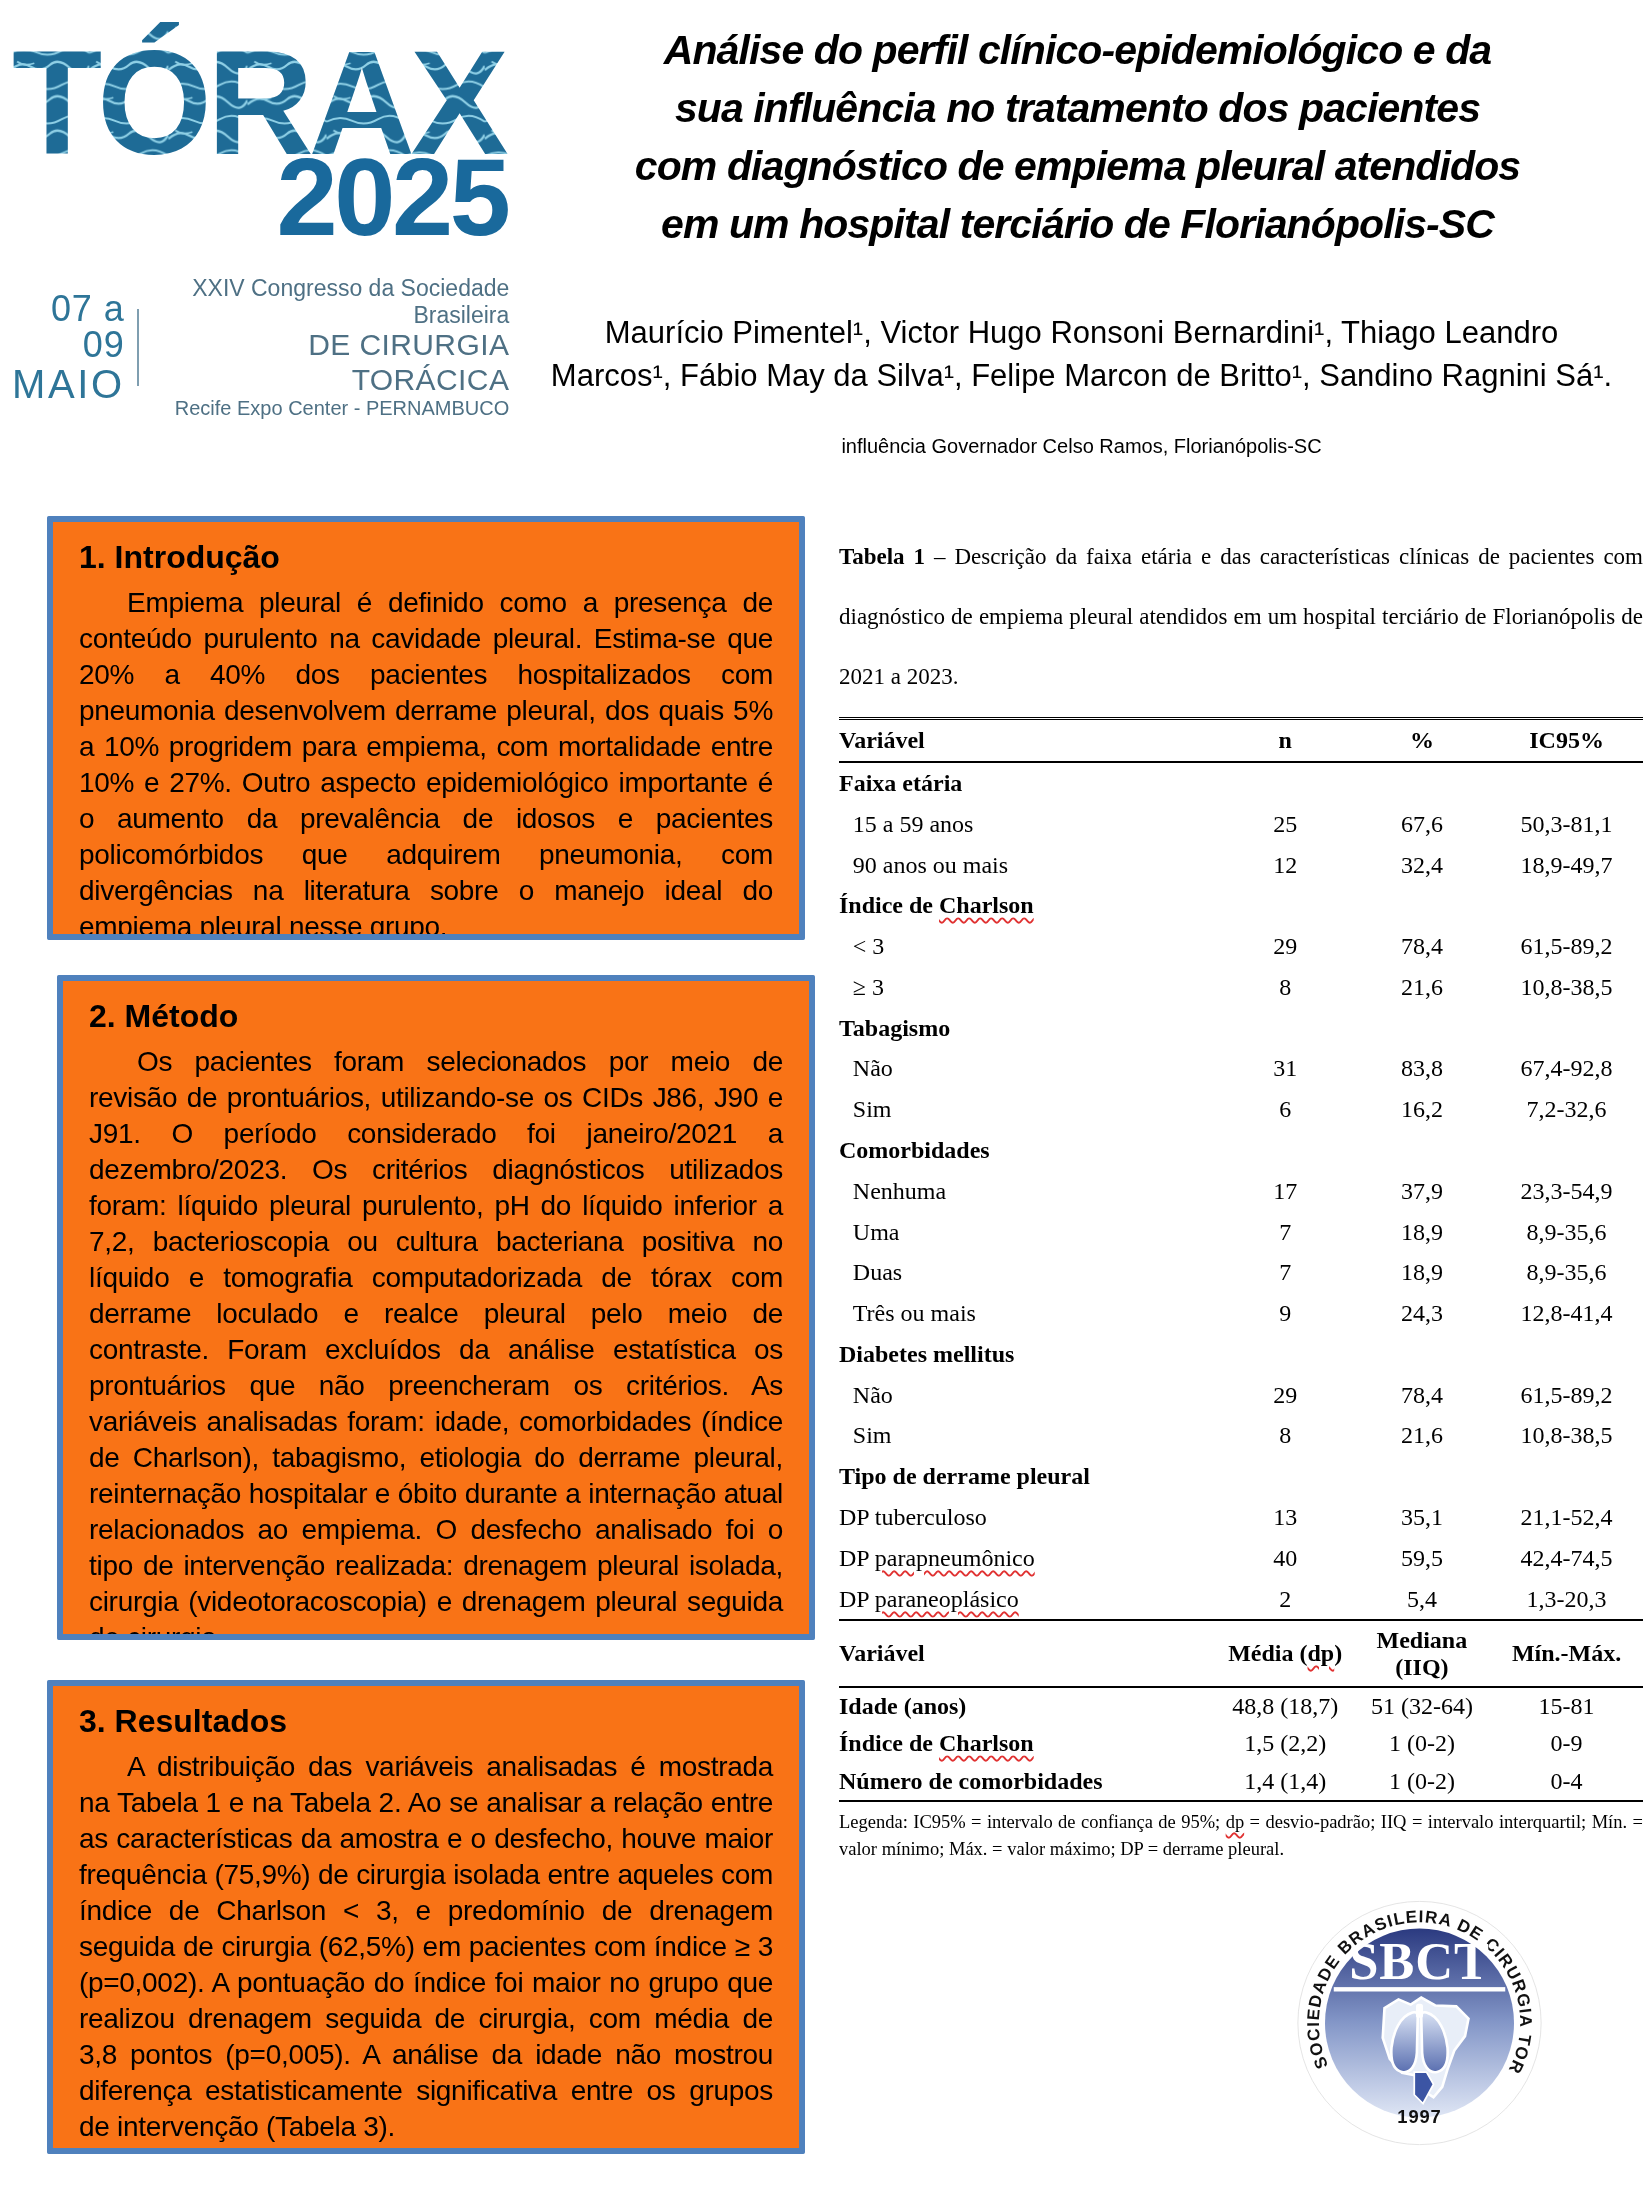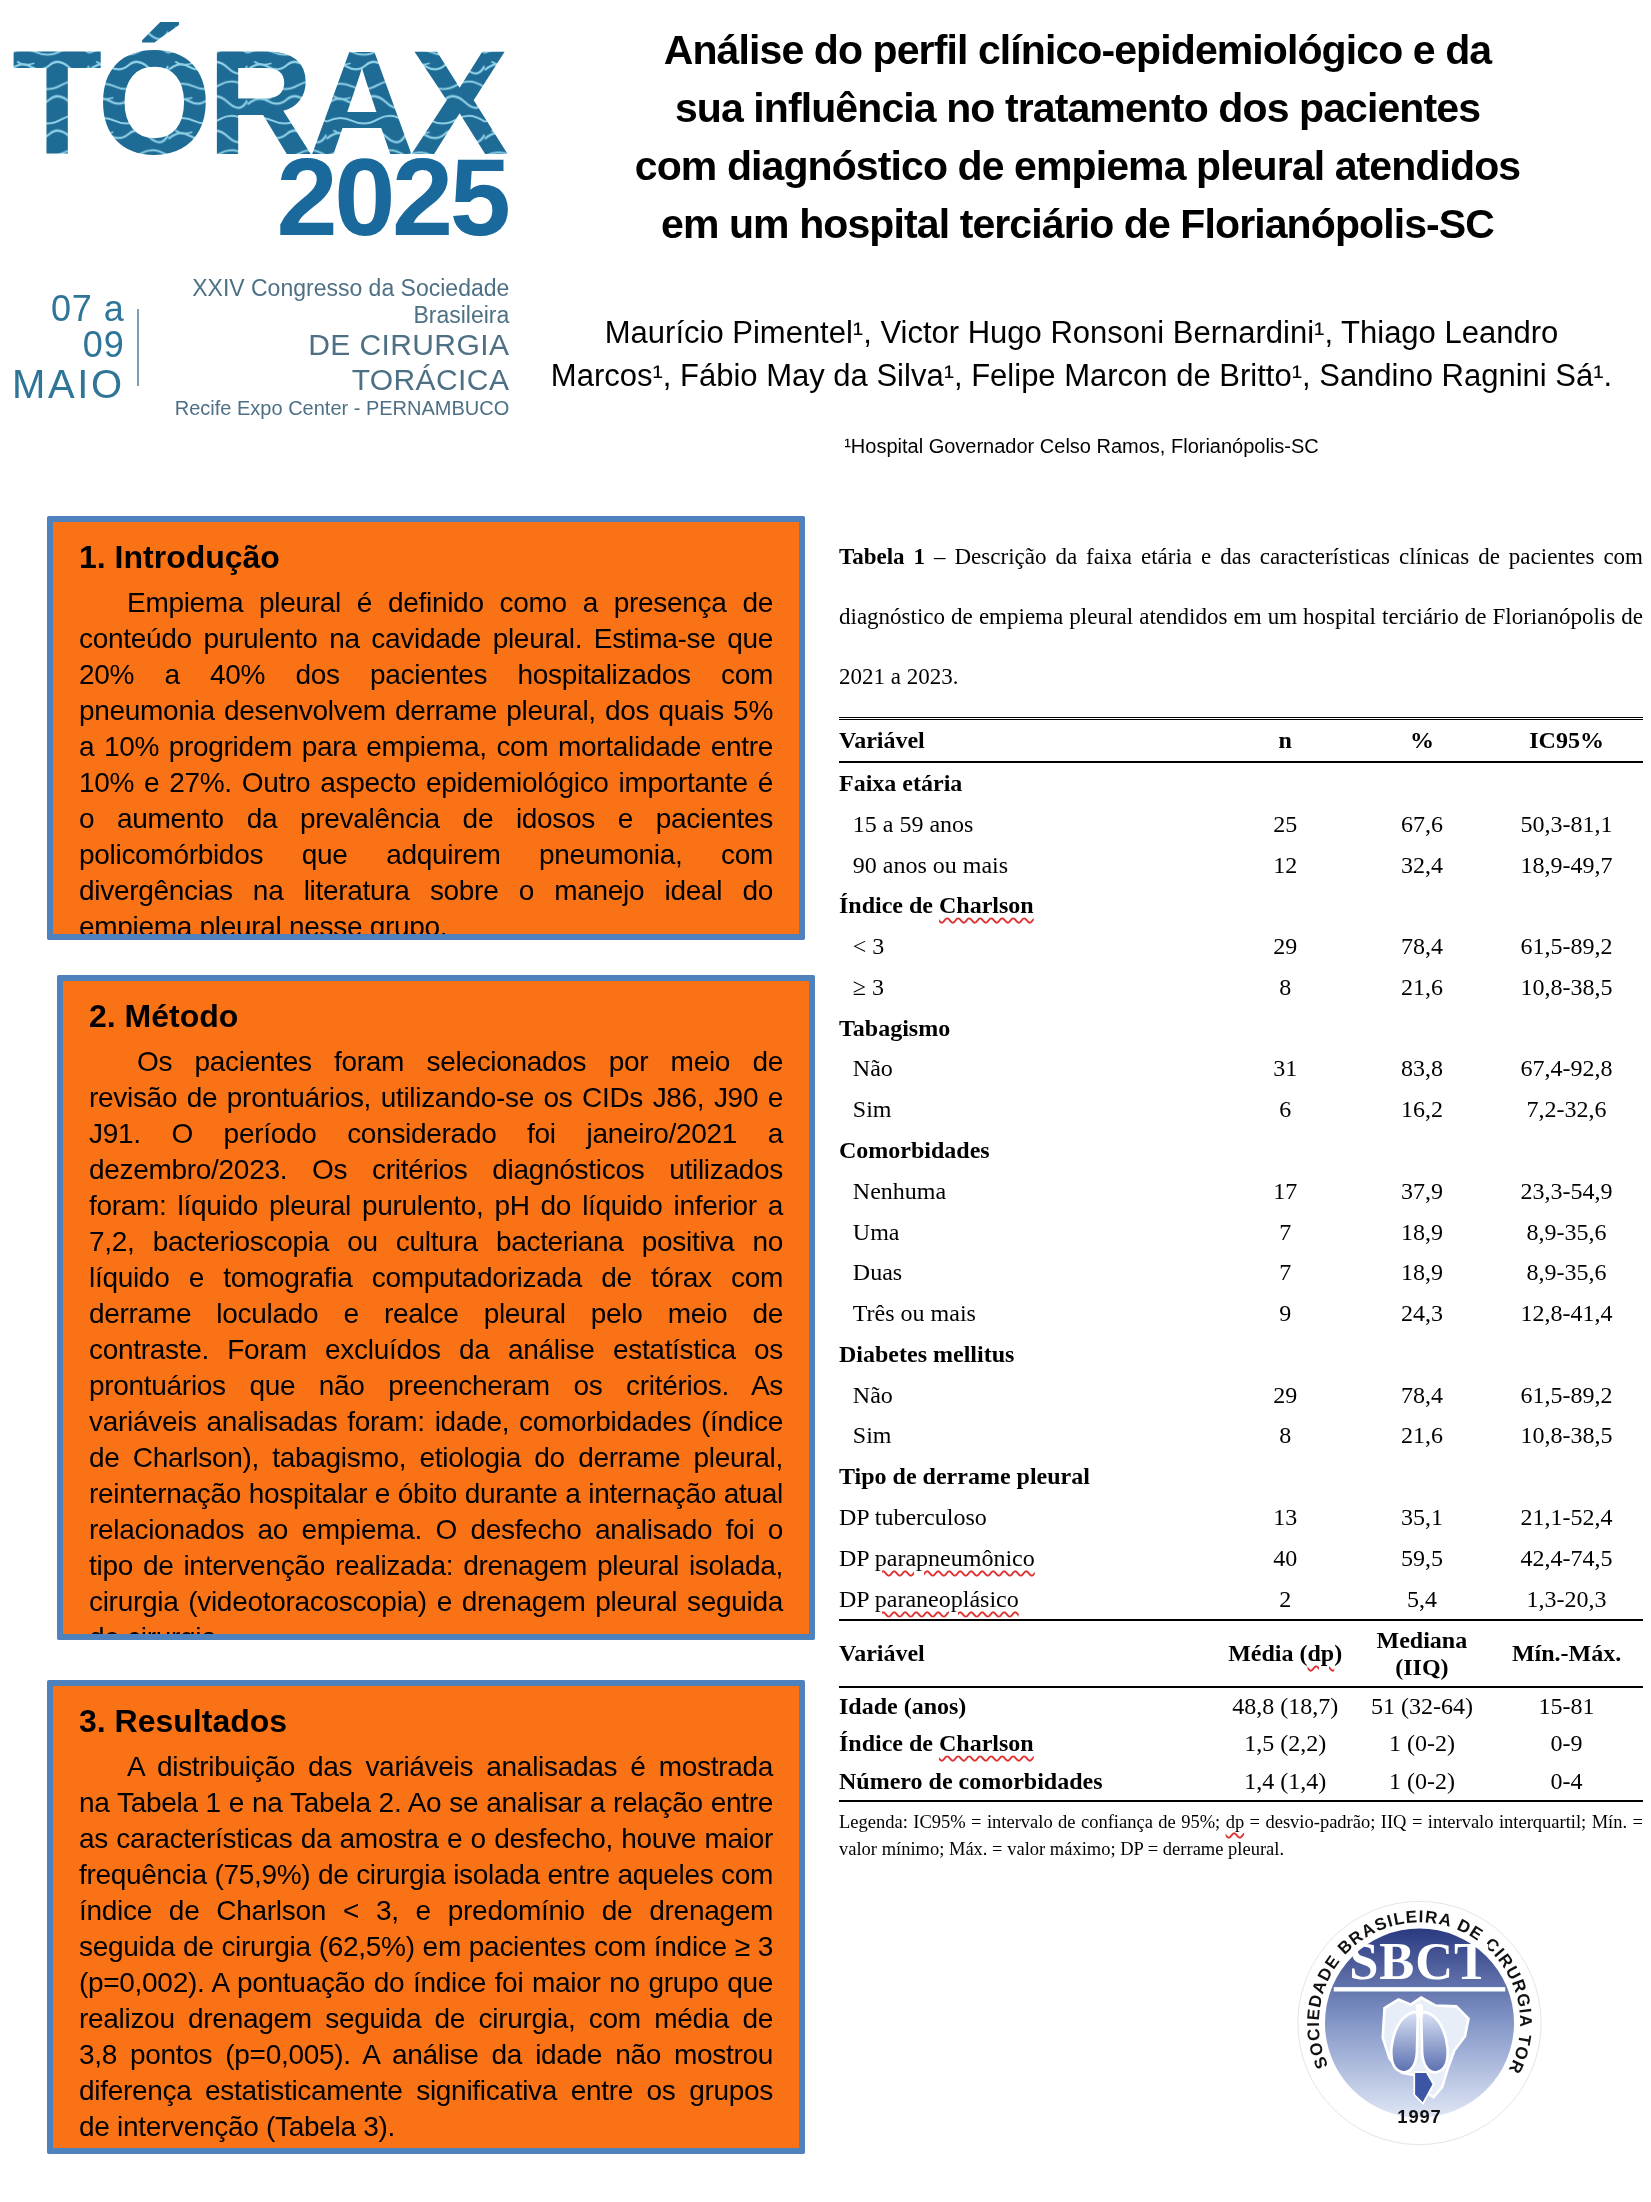--- a/index.html
+++ b/index.html
@@ -23,20 +23,21 @@
   .congress { color:#4e7084; line-height:1.15; }
   .congress .c1 { font-size:23px; }
   .congress .c2 { font-size:30px; letter-spacing:0.4px; }
   .congress .c3 { font-size:20px; }
 
   
   .poster-title {
     position:absolute; left:509px; top:20.6px; width:1137px; text-align:center;
     font-size:41px; font-weight:bold; line-height:1.42; letter-spacing:-0.9px;
     text-wrap:balance;
+    font-style:italic;
   }
   .authors {
     position:absolute; left:533px; top:311px; width:1097px; text-align:center;
     font-size:31px; line-height:1.4; text-wrap:balance;
   }
   .affiliation {
     position:absolute; left:533px; top:435px; width:1097px; text-align:center;
     font-size:20px;
   }
 
@@ -116,21 +117,21 @@
       <div class="congress">
         <div class="c1">XXIV Congresso da Sociedade Brasileira</div>
         <div class="c2">DE CIRURGIA TORÁCICA</div>
         <div class="c3">Recife Expo Center - PERNAMBUCO</div>
       </div>
     </div>
   </div>
 
   <h1 class="poster-title" style="margin:0;">Análise do perfil clínico-epidemiológico e da sua influência no tratamento dos pacientes com diagnóstico de empiema pleural atendidos em um hospital terciário de Florianópolis-SC</h1>
   <div class="authors">Maurício Pimentel¹, Victor Hugo Ronsoni Bernardini¹, Thiago Leandro Marcos¹, Fábio May da Silva¹, Felipe Marcon de Britto¹, Sandino Ragnini Sá¹.</div>
-  <div class="affiliation">¹Hospital Governador Celso Ramos, Florianópolis-SC</div>
+  <div class="affiliation">influência Governador Celso Ramos, Florianópolis-SC</div>
 
   <div class="box" id="box-intro">
     <h2>1. Introdução</h2>
     <p>Empiema pleural é definido como a presença de conteúdo purulento na cavidade pleural. Estima-se que 20% a 40% dos pacientes hospitalizados com pneumonia desenvolvem derrame pleural, dos quais 5% a 10% progridem para empiema, com mortalidade entre 10% e 27%. Outro aspecto epidemiológico importante é o aumento da prevalência de idosos e pacientes policomórbidos que adquirem pneumonia, com divergências na literatura sobre o manejo ideal do empiema pleural nesse grupo.</p>
   </div>
 
   <div class="box" id="box-metodo">
     <h2>2. Método</h2>
     <p>Os pacientes foram selecionados por meio de revisão de prontuários, utilizando-se os CIDs J86, J90 e J91. O período considerado foi janeiro/2021 a dezembro/2023. Os critérios diagnósticos utilizados foram: líquido pleural purulento, pH do líquido inferior a 7,2, bacterioscopia ou cultura bacteriana positiva no líquido e tomografia computadorizada de tórax com derrame loculado e realce pleural pelo meio de contraste. Foram excluídos da análise estatística os prontuários que não preencheram os critérios. As variáveis analisadas foram: idade, comorbidades (índice de Charlson), tabagismo, etiologia do derrame pleural, reinternação hospitalar e óbito durante a internação atual relacionados ao empiema. O desfecho analisado foi o tipo de intervenção realizada: drenagem pleural isolada, cirurgia (videotoracoscopia) e drenagem pleural seguida de cirurgia.</p>
   </div>

